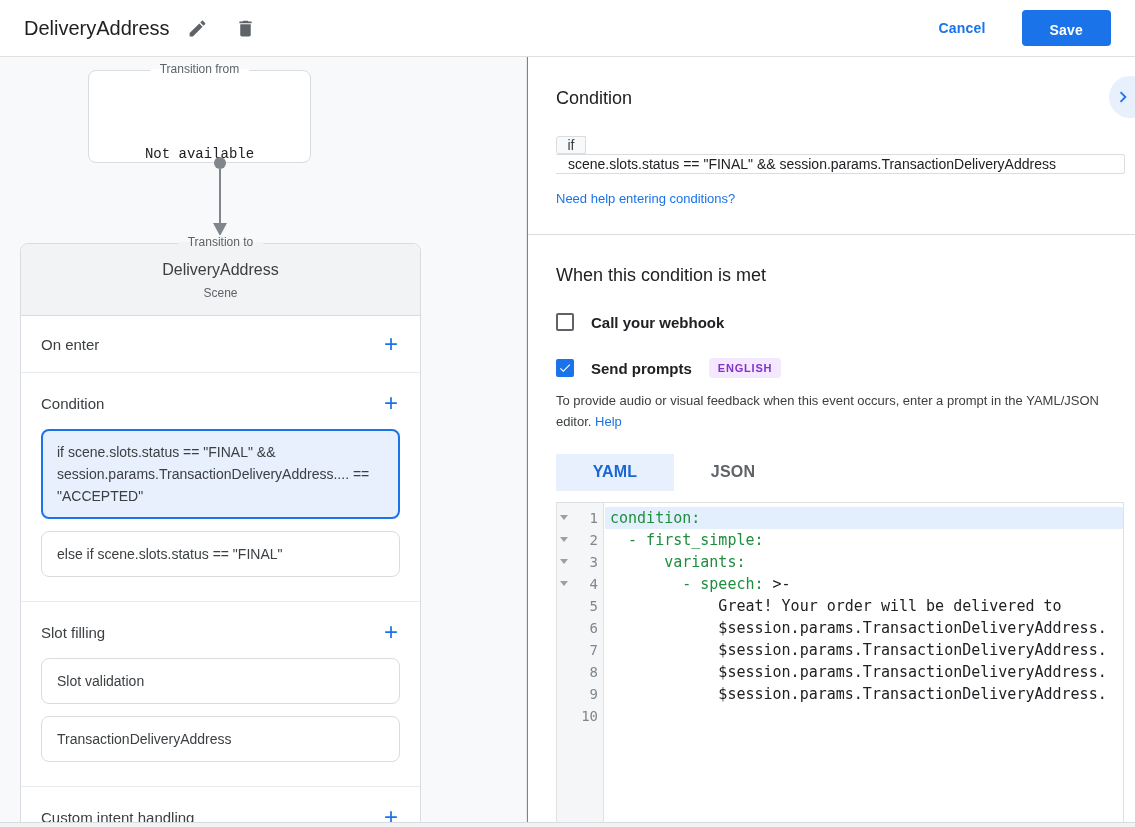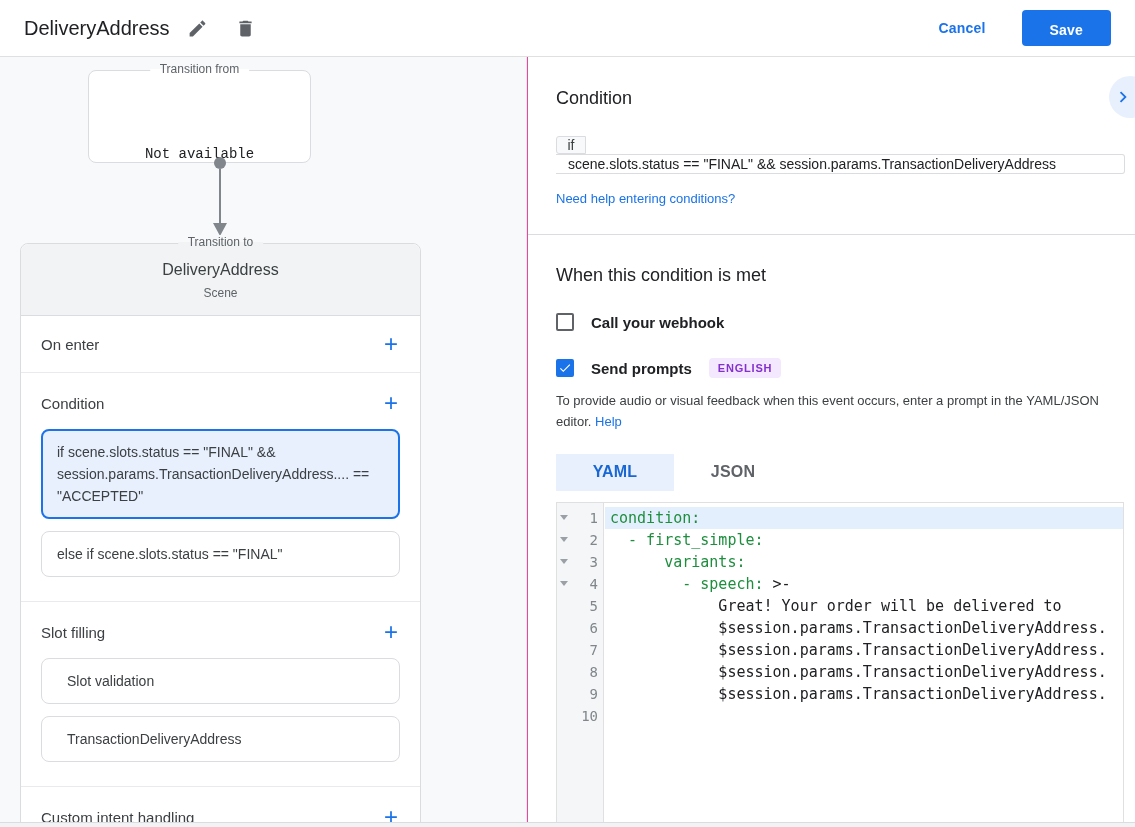--- a/index.html
+++ b/index.html
@@ -51,21 +51,21 @@
             height:57px; border-bottom:1px solid var(--line-lt);}
   .row-label{font-size:15px; color:var(--ink2);}
   .plus-btn{border:none; background:none; color:var(--accent); font-size:24px; font-weight:400;
             line-height:20px; cursor:pointer; padding:0 2px; font-family:inherit;}
   .section{padding:16px 20px 24px; border-bottom:1px solid var(--line-lt);}
   .section-head{display:flex; align-items:center; justify-content:space-between; height:28px;}
   .cond-box{margin-top:12px; padding:11px 15px; border-radius:8px; font-size:14px; line-height:22px;
             color:var(--ink2); border:1px solid var(--line); background:#fff; cursor:pointer;
             overflow-wrap:break-word;}
   .cond-box.selected{background:var(--accent-bg); border:2px solid var(--accent); padding:10px 14px;}
-  .slot-box{margin-top:12px; padding:14px 25px; border-radius:8px; font-size:14px; color:var(--ink2);
+  .slot-box{margin-top:12px; padding:14px 15px; border-radius:8px; font-size:14px; color:var(--ink2);
             border:1px solid var(--line); background:#fff; cursor:pointer;}
   .custom-intent{border-bottom:none;}
 
   
   .panel{position:absolute; left:528px; top:57px; width:607px; height:765px; background:#fff;
          padding:0 10px 0 28px;}
   .panel-h{font-size:18px; font-weight:400; color:var(--ink);}
   .cond-head{position:relative; margin-top:31px; display:flex; align-items:center;}
   .expand-btn{position:absolute; right:-26px; top:-12px; width:42px; height:42px; border-radius:50%;
               border:none; background:var(--accent-bg); cursor:pointer; display:flex;

